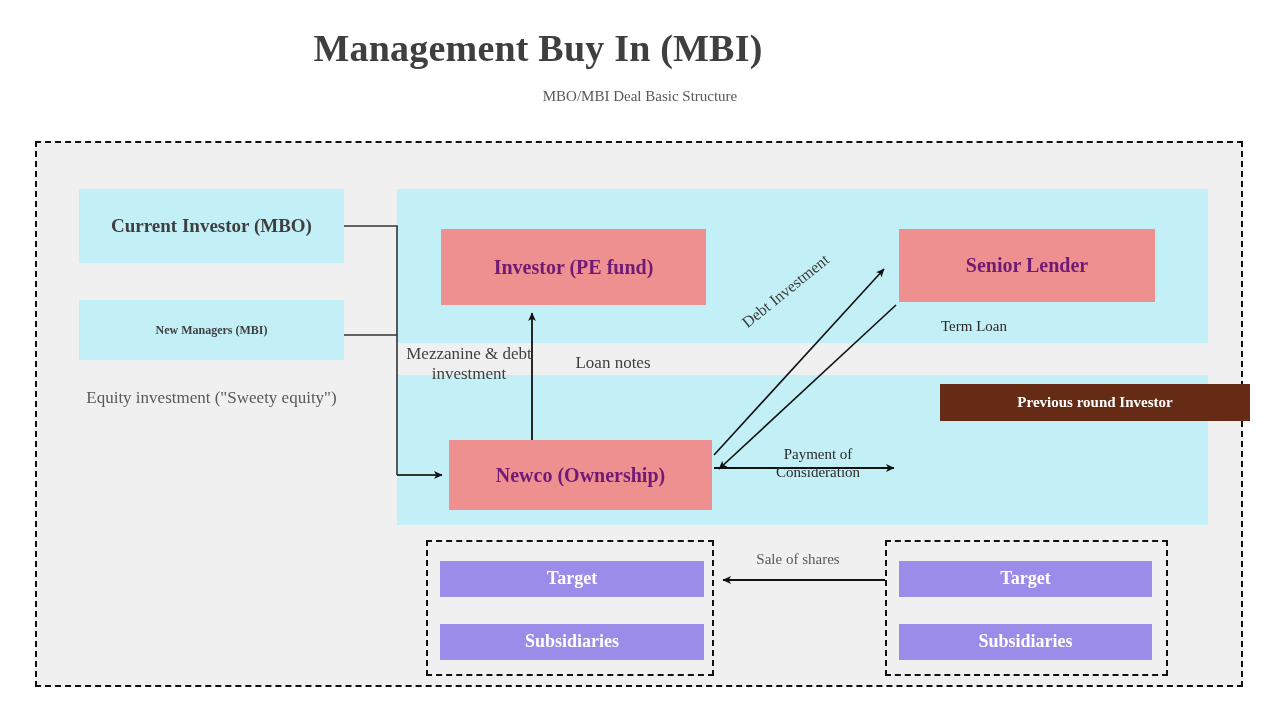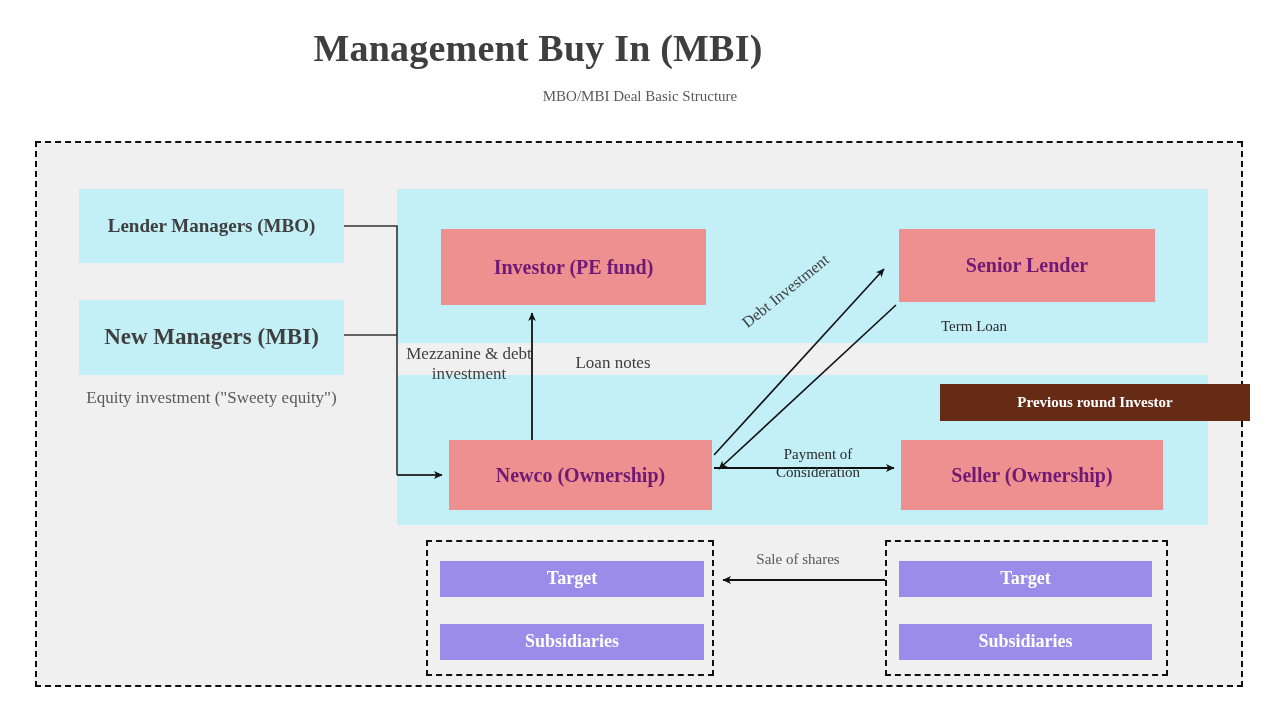--- a/index.html
+++ b/index.html
@@ -64,21 +64,21 @@
     font-weight: bold;
     line-height: 1.22;
     box-sizing: border-box;
   }
   .ent-cyan   { background: #c3f0f7; color: #3f3f3f; }
   .ent-salmon { background: #ee9090; color: #701a75; }
   .ent-purple { background: #9a8ce8; color: #ffffff; }
   .ent-brown  { background: #662b14; color: #ffffff; }
 
   #box-current-managers { left: 79px;  top: 189px; width: 265px; height: 74px;  font-size: 19px; }
-  #box-new-managers     { left: 79px;  top: 300px; width: 265px; height: 75px;  font-size: 23px; }
+  #box-new-managers     { left: 79px;  top: 300px; width: 265px; height: 60px;  font-size: 12px; }
   #box-investor-pe      { left: 441px; top: 229px; width: 265px; height: 76px;  font-size: 20px; }
   #box-senior-lender    { left: 899px; top: 229px; width: 256px; height: 73px;  font-size: 20px; }
   #box-newco            { left: 449px; top: 440px; width: 263px; height: 70px;  font-size: 20px; }
   #box-seller           { left: 901px; top: 440px; width: 262px; height: 70px;  font-size: 20px; }
   #box-prev-investor    { left: 940px; top: 384px; width: 310px; height: 37px;  font-size: 15px; }
   #box-target-left      { left: 440px; top: 561px; width: 264px; height: 36px;  font-size: 18px; }
   #box-subs-left        { left: 440px; top: 624px; width: 264px; height: 36px;  font-size: 18px; }
   #box-target-right     { left: 899px; top: 561px; width: 253px; height: 36px;  font-size: 18px; }
   #box-subs-right       { left: 899px; top: 624px; width: 253px; height: 36px;  font-size: 18px; }
 
@@ -155,26 +155,25 @@
 
     <path d="M714,455 L884,269" fill="none" stroke="#111111" stroke-width="1.6" marker-end="url(#ah)"></path>
 
     <path d="M896,305 L719,469" fill="none" stroke="#111111" stroke-width="1.6" marker-end="url(#ah)"></path>
 
     <path d="M714,468 L894,468" fill="none" stroke="#111111" stroke-width="1.8" marker-end="url(#ah)"></path>
 
     <path d="M885,580 L723,580" fill="none" stroke="#111111" stroke-width="1.8" marker-end="url(#ah)"></path>
   </svg>
 
-  <div id="box-current-managers" class="ent ent-cyan">Lender Managers (MBO)</div>
+  <div id="box-current-managers" class="ent ent-cyan">Current Investor (MBO)</div>
   <div id="box-new-managers" class="ent ent-cyan">New Managers (MBI)</div>
   <div id="box-investor-pe" class="ent ent-salmon">Investor (PE fund)</div>
   <div id="box-senior-lender" class="ent ent-salmon">Senior Lender</div>
   <div id="box-newco" class="ent ent-salmon">Newco (Ownership)</div>
-  <div id="box-seller" class="ent ent-salmon">Seller (Ownership)</div>
   <div id="box-prev-investor" class="ent ent-brown">Previous round Investor</div>
   <div id="box-target-left" class="ent ent-purple">Target</div>
   <div id="box-subs-left" class="ent ent-purple">Subsidiaries</div>
   <div id="box-target-right" class="ent ent-purple">Target</div>
   <div id="box-subs-right" class="ent ent-purple">Subsidiaries</div>
 
   <div id="lbl-equity" class="edge-label">Equity investment ("Sweety equity")</div>
   <div id="lbl-mezzanine" class="edge-label">Mezzanine &amp; debt investment</div>
   <div id="lbl-loan-notes" class="edge-label">Loan notes</div>
   <div id="lbl-debt-inv" class="edge-label">Debt Investment</div>

